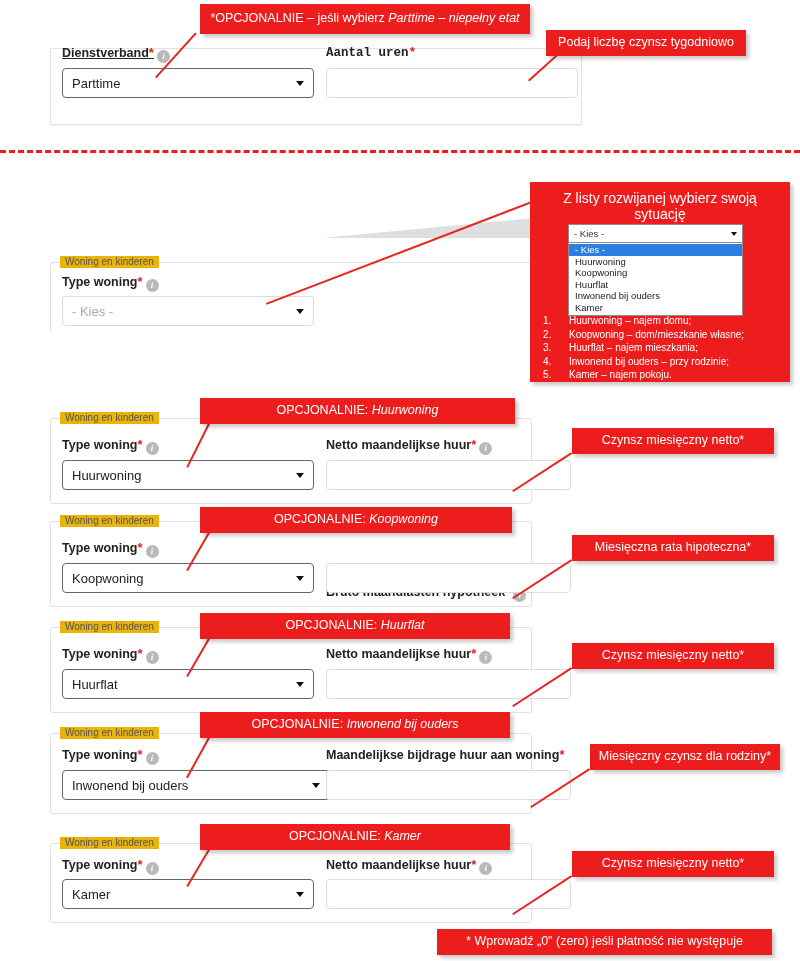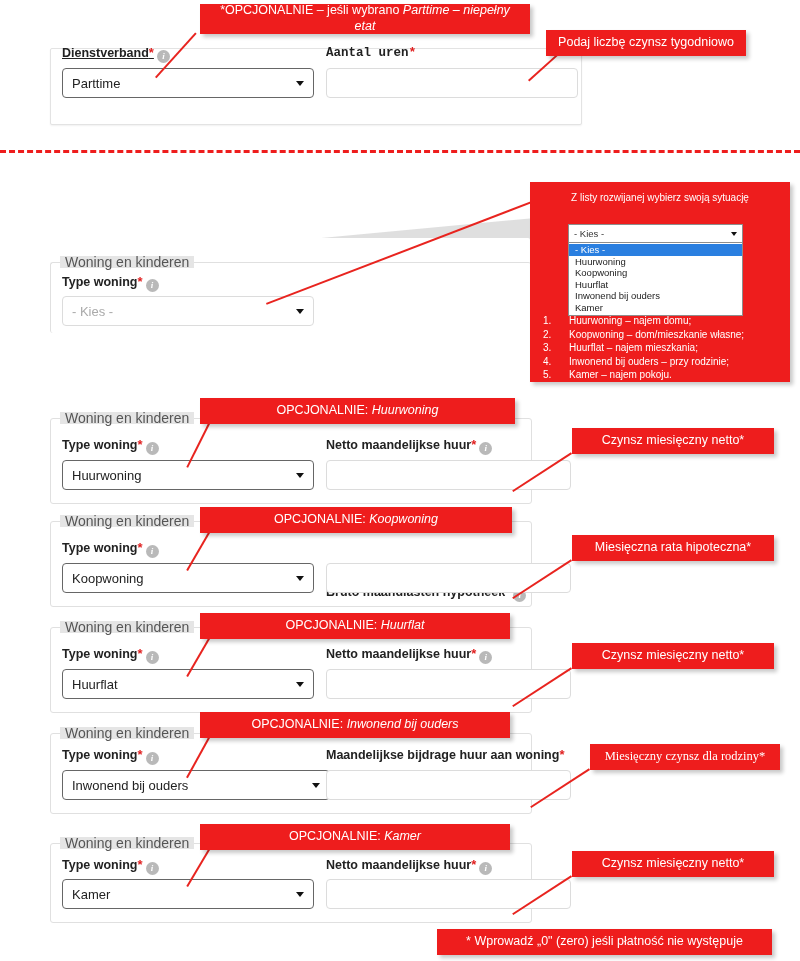--- a/index.html
+++ b/index.html
@@ -20,23 +20,23 @@
     box-shadow:0 1px 2px rgba(0,0,0,.06);
   }
   .fieldset{
     position:absolute;
     border:1px solid #e0e0e0;
     border-radius:3px;
     background:transparent;
   }
   .legend{
     position:absolute;
-    background:#e5e5e5;
+    background:#eab308;
     padding:0 5px;
-    font-size:14px;
+    font-size:10px;
     color:#555;
     line-height:12px;
     white-space:nowrap;
   }
   .flabel{
     position:absolute;
     font-size:12.5px;
     font-weight:bold;
     color:#222;
     white-space:nowrap;
@@ -153,21 +153,21 @@
 
 <div class="flabel" style="left:326px;top:46px;font-family:Liberation Mono, monospace;">
   <span>Aantal uren</span><span class="req">*</span>
 </div>
 <div class="inp" style="left:326px;top:68px;width:252px;">
   <span></span>
 </div>
 
 <div class="leader" style="left:155px;top:77px;width:60px;transform:rotate(-48deg);"></div>
 <div class="callout" style="left:200px;top:4px;width:330px;height:30px;">
-  <span><span>*OPCJONALNIE – jeśli wybrano </span><i>Parttime – niepełny etat</i></span>
+  <span><span>*OPCJONALNIE – jeśli wybierz </span><i>Parttime – niepełny etat</i></span>
 </div>
 
 <div class="leader" style="left:528px;top:80px;width:48px;transform:rotate(-42deg);"></div>
 <div class="callout" style="left:546px;top:30px;width:200px;height:26px;">
   <span>Podaj liczbę czynsz tygodniowo</span>
 </div>
 
 <div class="dashed" style="top:150px;"></div>
 
 <div class="shadow-wedge" style="left:300px;top:218px;width:235px;height:22px;clip-path:polygon(100% 0,100% 100%,0 100%);"></div>
@@ -183,21 +183,21 @@
   <span>Type woning</span><span class="req">*</span><span class="infoicon">i</span>
 </div>
 <div class="inp sel placeholder" style="left:62px;top:296px;width:252px;">
   <span>- Kies -</span>
   <span class="caret"></span>
 </div>
 
 <div class="leader" style="left:266px;top:303px;width:300px;transform:rotate(-21deg);"></div>
 
 <div class="callout left" style="left:530px;top:182px;width:260px;height:200px;display:block;padding:0;"></div>
-<div class="abs" style="left:538px;top:190px;width:244px;color:#fff;font-size:10px;text-align:center;line-height:16px;">
+<div class="abs" style="left:538px;top:190px;width:244px;color:#fff;font-size:14px;text-align:center;line-height:16px;">
   <div>Z listy rozwijanej wybierz swoją sytuację</div>
 </div>
 
 <div class="dd-wrap" style="left:568px;top:224px;width:175px;">
   <div class="dd-head">
     <span>- Kies -</span>
     <span class="caret2"></span>
   </div>
   <div class="dd-list">
     <div class="dd-opt sel2">- Kies -</div>
@@ -286,21 +286,21 @@
       <div class="legend" style="left:60px;top:727px;"><span>Woning en kinderen</span></div>
       <div class="flabel" style="left:62px;top:748px;"><span>Type woning</span><span class="req">*</span><span class="infoicon">i</span></div>
       <div class="inp sel" style="left:62px;top:770px;width:268px;"><span>Inwonend bij ouders</span><span class="caret"></span></div>
       <div class="flabel" style="left:326px;top:748px;"><span>Maandelijkse bijdrage huur aan woning</span><span class="req">*</span></div>
       <div class="inp" style="left:326px;top:770px;width:245px;"><span></span></div>
       <div class="leader" style="left:210px;top:738px;width:46px;transform:rotate(118.81079374297306deg);"></div>
       <div class="callout" style="left:200px;top:712px;width:310px;height:26px;">
         <span><span>OPCJONALNIE: </span><i>Inwonend bij ouders</i></span>
       </div>
       <div class="leader" style="left:590px;top:770px;width:70px;transform:rotate(147deg);"></div>
-      <div class="callout" style="left:590px;top:744px;width:190px;height:26px;font-family:Liberation Serif, serif;">
+      <div class="callout" style="left:590px;top:744px;width:190px;height:26px;">
         <span>Miesięczny czynsz dla rodziny*</span>
       </div>
     </div>
     <div>
       <div class="fieldset" style="left:50px;top:843px;width:480px;height:78px;"></div>
       <div class="legend" style="left:60px;top:837px;"><span>Woning en kinderen</span></div>
       <div class="flabel" style="left:62px;top:858px;"><span>Type woning</span><span class="req">*</span><span class="infoicon">i</span></div>
       <div class="inp sel" style="left:62px;top:879px;width:252px;"><span>Kamer</span><span class="caret"></span></div>
       <div class="flabel" style="left:326px;top:858px;"><span>Netto maandelijkse huur</span><span class="req">*</span><span class="infoicon">i</span></div>
       <div class="inp" style="left:326px;top:879px;width:245px;"><span></span></div>

